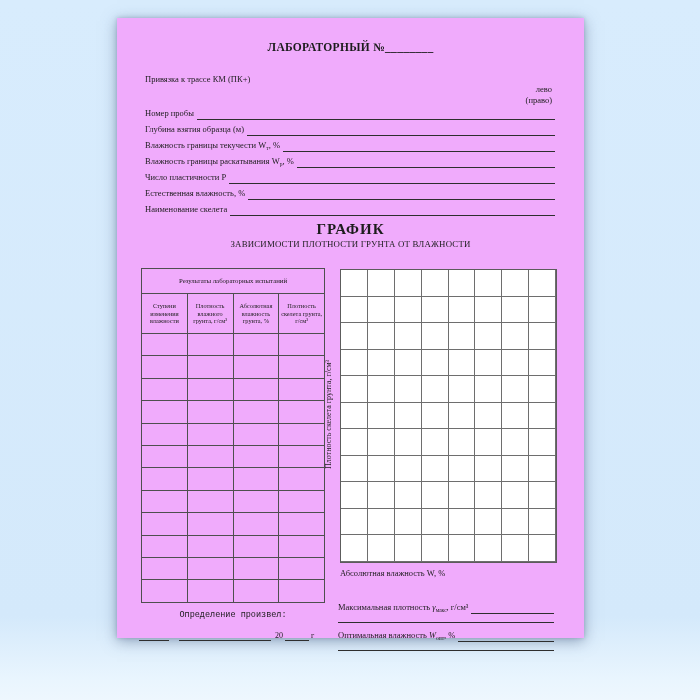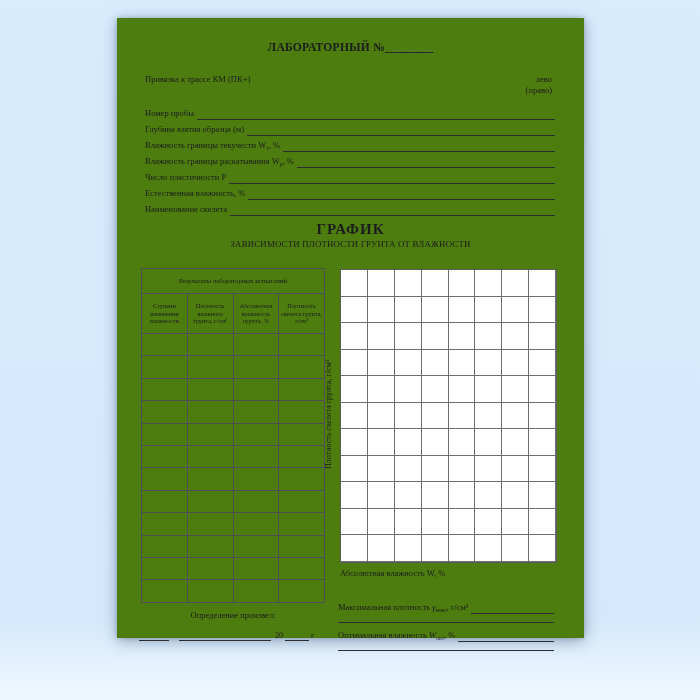--- a/index.html
+++ b/index.html
@@ -4,49 +4,49 @@
 <style>
   html,body{margin:0;padding:0;}
   body{
     width:700px;height:700px;overflow:hidden;position:relative;
     background:linear-gradient(to bottom,#d8ecfd 0%,#d4e9fb 88%,#e9f5fe 97%,#eef7fe 100%);
     font-family:"Liberation Serif","DejaVu Serif",serif;
     color:#1c1c1c;
   }
   .page{
     position:absolute;left:117px;top:18px;width:467px;height:620px;
-    background:#4d7c0f;
+    background:#f0abfc;
     box-shadow:0 3px 14px rgba(80,100,135,.55), 0 0 4px rgba(90,110,140,.35);
   }
   
   .doc-title{position:absolute;top:23px;left:0;width:100%;text-align:center;
     font-weight:bold;font-size:11.5px;letter-spacing:.3px;}
   .binding-row{position:absolute;top:56px;left:28px;right:32px;display:flex;
-    justify-content:space-between;font-size:8.5px;}
+    justify-content:space-between;font-size:8.5px;flex-direction:column;}
   .side-note{text-align:right;line-height:1.25;}
   
   .form{position:absolute;top:86px;left:28px;right:29px;}
   .field-row{display:flex;align-items:flex-end;height:16px;font-size:8.5px;}
   .field-label{white-space:nowrap;line-height:1;padding-bottom:1px;text-align:center;}
   .sub{font-size:5.5px;vertical-align:-2px;}
   .fill-line{flex:1;border-bottom:1px solid #2e2e2e;margin-left:3px;height:11px;}
   
   .graph-title{position:absolute;top:203px;left:0;width:100%;text-align:center;}
   .graph-title .t1{font-weight:bold;font-size:15px;letter-spacing:1px;}
   .graph-title .t2{font-weight:normal;font-size:8.8px;margin-top:1px;letter-spacing:.2px;}
   
   .results-table{position:absolute;left:24px;top:250px;border-collapse:collapse;
     width:184px;table-layout:fixed;font-size:6.3px;text-align:center;}
   .results-table th,.results-table td{border:1px solid #4f4f4f;padding:0 1px;
     font-weight:normal;vertical-align:middle;line-height:1.25;}
   .results-table .group-hdr{height:25px;font-size:6.8px;}
   .results-table .col-hdr th{height:39px;}
   .results-table tbody td{height:21.4px;}
   
-  .determination{position:absolute;left:24px;top:592px;width:184px;text-align:center;font-size:8.5px;}
+  .determination{position:absolute;left:24px;top:592px;width:184px;text-align:center;font-size:8.5px;font-family:Liberation Mono, monospace;}
   .signature{position:absolute;left:22px;top:613px;width:200px;display:flex;
     align-items:flex-start;font-size:8px;}
   .sig-line{border-bottom:1px solid #2e2e2e;height:9px;display:inline-block;}
   .sig-a{width:30px;margin-right:10px;}
   .sig-b{width:92px;margin-right:4px;}
   .sig-c{width:24px;margin:0 2px;}
   
   .y-label{position:absolute;left:204px;top:251px;height:292px;width:14px;
     display:flex;align-items:center;justify-content:center;
     writing-mode:vertical-rl;transform:rotate(180deg);font-size:8px;white-space:nowrap;}

